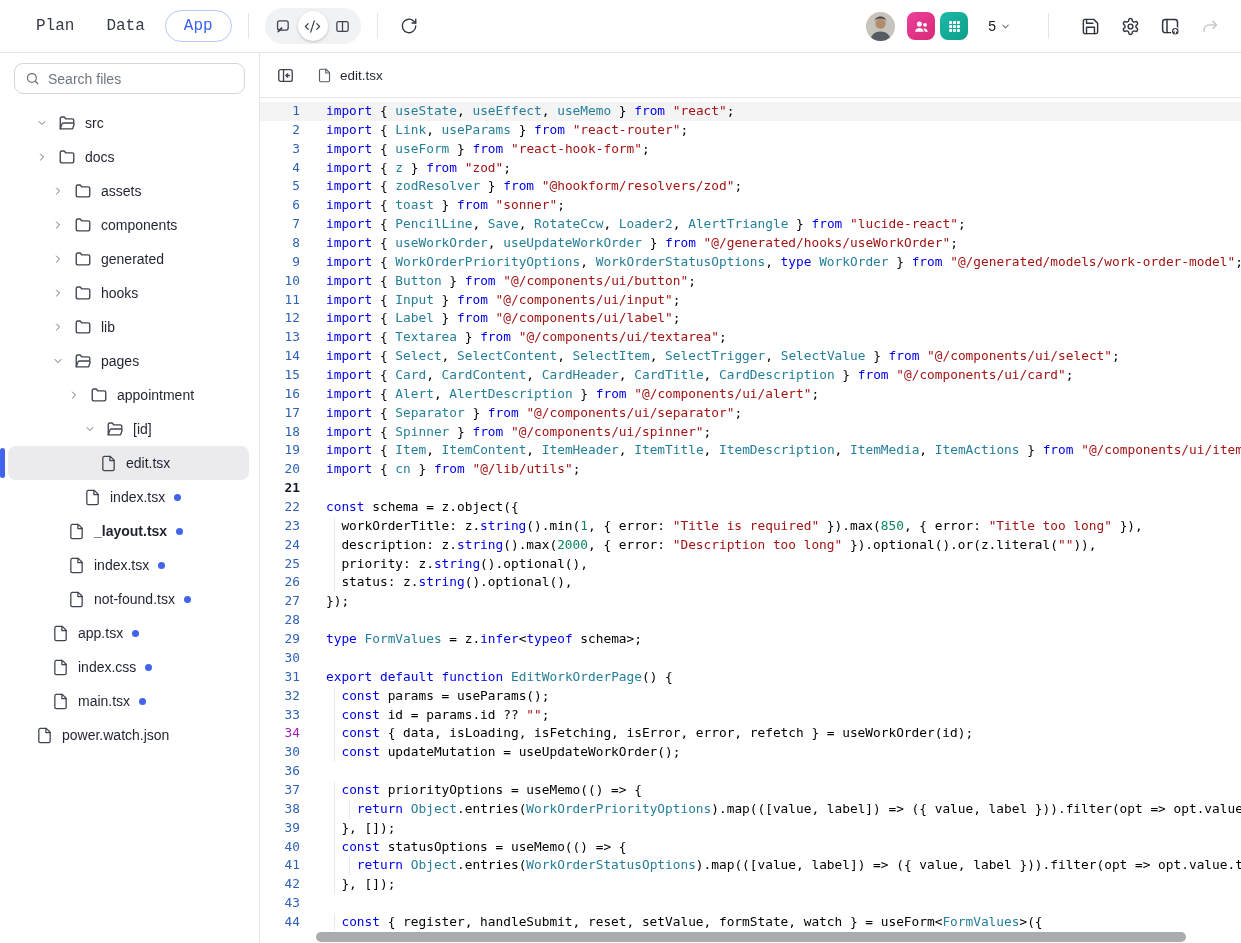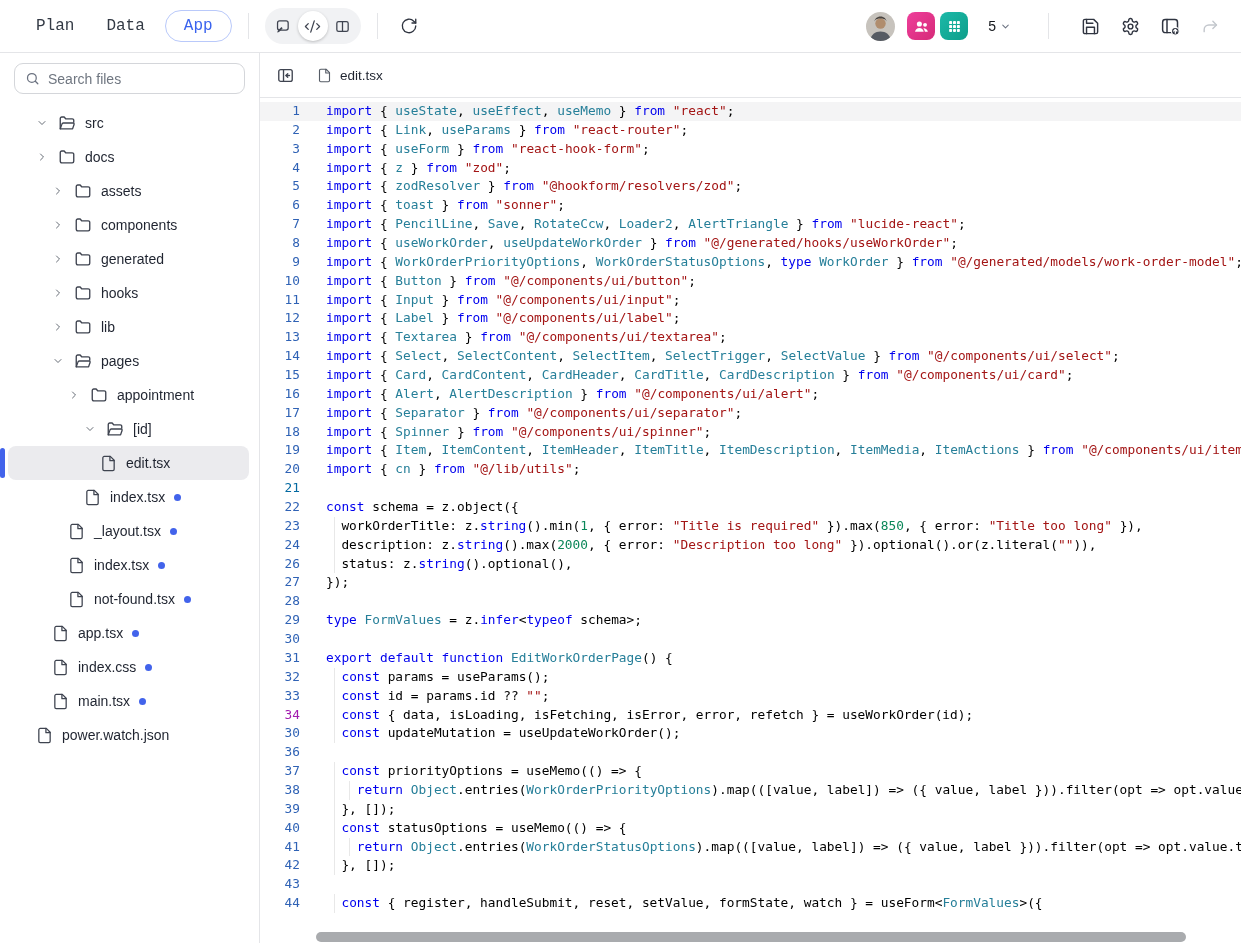--- a/index.html
+++ b/index.html
@@ -369,21 +369,21 @@
           <div class="tree-row" style="padding-left: 76px;">
             <span class="ficon">
               <svg width="17" height="17" viewBox="0 0 24 24" fill="none" stroke="currentColor" stroke-width="1.8" stroke-linecap="round" stroke-linejoin="round">
                 <path d="M14.5 2H6a2 2 0 0 0-2 2v16a2 2 0 0 0 2 2h12a2 2 0 0 0 2-2V7.5L14.5 2z"></path>
                 <path d="M14 2v6h6"></path>
               </svg>
             </span>
             <span class="tlabel">index.tsx</span>
             <span class="dot"></span>
           </div>
-          <div class="tree-row" style="padding-left: 60px;">
+          <div class="tree-row" style="padding-left: 60px; font-weight: bold;">
             <span class="ficon">
               <svg width="17" height="17" viewBox="0 0 24 24" fill="none" stroke="currentColor" stroke-width="1.8" stroke-linecap="round" stroke-linejoin="round">
                 <path d="M14.5 2H6a2 2 0 0 0-2 2v16a2 2 0 0 0 2 2h12a2 2 0 0 0 2-2V7.5L14.5 2z"></path>
                 <path d="M14 2v6h6"></path>
               </svg>
             </span>
             <span class="tlabel">_layout.tsx</span>
             <span class="dot"></span>
           </div>
           <div class="tree-row" style="padding-left: 60px;">
@@ -485,24 +485,25 @@
             <div class="code-line"><span class="ln" style="color: rgb(47, 98, 181);">11</span><span class="lc"><span style="color: rgb(0, 0, 238);">import</span><span style="color: rgb(0, 0, 0);"> { </span><span style="color: rgb(38, 127, 153);">Input</span><span style="color: rgb(0, 0, 0);"> } </span><span style="color: rgb(0, 0, 238);">from</span><span style="color: rgb(0, 0, 0);"> </span><span style="color: rgb(163, 21, 21);">"@/components/ui/input"</span><span style="color: rgb(0, 0, 0);">;</span></span></div>
             <div class="code-line"><span class="ln" style="color: rgb(47, 98, 181);">12</span><span class="lc"><span style="color: rgb(0, 0, 238);">import</span><span style="color: rgb(0, 0, 0);"> { </span><span style="color: rgb(38, 127, 153);">Label</span><span style="color: rgb(0, 0, 0);"> } </span><span style="color: rgb(0, 0, 238);">from</span><span style="color: rgb(0, 0, 0);"> </span><span style="color: rgb(163, 21, 21);">"@/components/ui/label"</span><span style="color: rgb(0, 0, 0);">;</span></span></div>
             <div class="code-line"><span class="ln" style="color: rgb(47, 98, 181);">13</span><span class="lc"><span style="color: rgb(0, 0, 238);">import</span><span style="color: rgb(0, 0, 0);"> { </span><span style="color: rgb(38, 127, 153);">Textarea</span><span style="color: rgb(0, 0, 0);"> } </span><span style="color: rgb(0, 0, 238);">from</span><span style="color: rgb(0, 0, 0);"> </span><span style="color: rgb(163, 21, 21);">"@/components/ui/textarea"</span><span style="color: rgb(0, 0, 0);">;</span></span></div>
             <div class="code-line"><span class="ln" style="color: rgb(47, 98, 181);">14</span><span class="lc"><span style="color: rgb(0, 0, 238);">import</span><span style="color: rgb(0, 0, 0);"> { </span><span style="color: rgb(38, 127, 153);">Select</span><span style="color: rgb(0, 0, 0);">, </span><span style="color: rgb(38, 127, 153);">SelectContent</span><span style="color: rgb(0, 0, 0);">, </span><span style="color: rgb(38, 127, 153);">SelectItem</span><span style="color: rgb(0, 0, 0);">, </span><span style="color: rgb(38, 127, 153);">SelectTrigger</span><span style="color: rgb(0, 0, 0);">, </span><span style="color: rgb(38, 127, 153);">SelectValue</span><span style="color: rgb(0, 0, 0);"> } </span><span style="color: rgb(0, 0, 238);">from</span><span style="color: rgb(0, 0, 0);"> </span><span style="color: rgb(163, 21, 21);">"@/components/ui/select"</span><span style="color: rgb(0, 0, 0);">;</span></span></div>
             <div class="code-line"><span class="ln" style="color: rgb(47, 98, 181);">15</span><span class="lc"><span style="color: rgb(0, 0, 238);">import</span><span style="color: rgb(0, 0, 0);"> { </span><span style="color: rgb(38, 127, 153);">Card</span><span style="color: rgb(0, 0, 0);">, </span><span style="color: rgb(38, 127, 153);">CardContent</span><span style="color: rgb(0, 0, 0);">, </span><span style="color: rgb(38, 127, 153);">CardHeader</span><span style="color: rgb(0, 0, 0);">, </span><span style="color: rgb(38, 127, 153);">CardTitle</span><span style="color: rgb(0, 0, 0);">, </span><span style="color: rgb(38, 127, 153);">CardDescription</span><span style="color: rgb(0, 0, 0);"> } </span><span style="color: rgb(0, 0, 238);">from</span><span style="color: rgb(0, 0, 0);"> </span><span style="color: rgb(163, 21, 21);">"@/components/ui/card"</span><span style="color: rgb(0, 0, 0);">;</span></span></div>
             <div class="code-line"><span class="ln" style="color: rgb(47, 98, 181);">16</span><span class="lc"><span style="color: rgb(0, 0, 238);">import</span><span style="color: rgb(0, 0, 0);"> { </span><span style="color: rgb(38, 127, 153);">Alert</span><span style="color: rgb(0, 0, 0);">, </span><span style="color: rgb(38, 127, 153);">AlertDescription</span><span style="color: rgb(0, 0, 0);"> } </span><span style="color: rgb(0, 0, 238);">from</span><span style="color: rgb(0, 0, 0);"> </span><span style="color: rgb(163, 21, 21);">"@/components/ui/alert"</span><span style="color: rgb(0, 0, 0);">;</span></span></div>
             <div class="code-line"><span class="ln" style="color: rgb(47, 98, 181);">17</span><span class="lc"><span style="color: rgb(0, 0, 238);">import</span><span style="color: rgb(0, 0, 0);"> { </span><span style="color: rgb(38, 127, 153);">Separator</span><span style="color: rgb(0, 0, 0);"> } </span><span style="color: rgb(0, 0, 238);">from</span><span style="color: rgb(0, 0, 0);"> </span><span style="color: rgb(163, 21, 21);">"@/components/ui/separator"</span><span style="color: rgb(0, 0, 0);">;</span></span></div>
             <div class="code-line"><span class="ln" style="color: rgb(47, 98, 181);">18</span><span class="lc"><span style="color: rgb(0, 0, 238);">import</span><span style="color: rgb(0, 0, 0);"> { </span><span style="color: rgb(38, 127, 153);">Spinner</span><span style="color: rgb(0, 0, 0);"> } </span><span style="color: rgb(0, 0, 238);">from</span><span style="color: rgb(0, 0, 0);"> </span><span style="color: rgb(163, 21, 21);">"@/components/ui/spinner"</span><span style="color: rgb(0, 0, 0);">;</span></span></div>
             <div class="code-line"><span class="ln" style="color: rgb(47, 98, 181);">19</span><span class="lc"><span style="color: rgb(0, 0, 238);">import</span><span style="color: rgb(0, 0, 0);"> { </span><span style="color: rgb(38, 127, 153);">Item</span><span style="color: rgb(0, 0, 0);">, </span><span style="color: rgb(38, 127, 153);">ItemContent</span><span style="color: rgb(0, 0, 0);">, </span><span style="color: rgb(38, 127, 153);">ItemHeader</span><span style="color: rgb(0, 0, 0);">, </span><span style="color: rgb(38, 127, 153);">ItemTitle</span><span style="color: rgb(0, 0, 0);">, </span><span style="color: rgb(38, 127, 153);">ItemDescription</span><span style="color: rgb(0, 0, 0);">, </span><span style="color: rgb(38, 127, 153);">ItemMedia</span><span style="color: rgb(0, 0, 0);">, </span><span style="color: rgb(38, 127, 153);">ItemActions</span><span style="color: rgb(0, 0, 0);"> } </span><span style="color: rgb(0, 0, 238);">from</span><span style="color: rgb(0, 0, 0);"> </span><span style="color: rgb(163, 21, 21);">"@/components/ui/item"</span></span></div>
             <div class="code-line"><span class="ln" style="color: rgb(47, 98, 181);">20</span><span class="lc"><span style="color: rgb(0, 0, 238);">import</span><span style="color: rgb(0, 0, 0);"> { </span><span style="color: rgb(38, 127, 153);">cn</span><span style="color: rgb(0, 0, 0);"> } </span><span style="color: rgb(0, 0, 238);">from</span><span style="color: rgb(0, 0, 0);"> </span><span style="color: rgb(163, 21, 21);">"@/lib/utils"</span><span style="color: rgb(0, 0, 0);">;</span></span></div>
-            <div class="code-line"><span class="ln" style="color: #0369a1;">21</span><span class="lc"></span></div>
+            <div class="code-line"><span class="ln" style="color: #0f172a; font-weight: bold;">21</span><span class="lc"></span></div>
             <div class="code-line"><span class="ln" style="color: rgb(47, 98, 181);">22</span><span class="lc"><span style="color: rgb(0, 0, 238);">const</span><span style="color: rgb(0, 0, 0);"> schema = z.object({</span></span></div>
             <div class="code-line"><span class="ln" style="color: rgb(47, 98, 181);">23</span><span class="lc g1"><span style="color: rgb(0, 0, 0);">  workOrderTitle: z.</span><span style="color: rgb(0, 0, 238);">string</span><span style="color: rgb(0, 0, 0);">().min(</span><span style="color: rgb(9, 134, 88);">1</span><span style="color: rgb(0, 0, 0);">, { error: </span><span style="color: rgb(163, 21, 21);">"Title is required"</span><span style="color: rgb(0, 0, 0);"> }).max(</span><span style="color: rgb(9, 134, 88);">850</span><span style="color: rgb(0, 0, 0);">, { error: </span><span style="color: rgb(163, 21, 21);">"Title too long"</span><span style="color: rgb(0, 0, 0);"> }),</span></span></div>
             <div class="code-line"><span class="ln" style="color: rgb(47, 98, 181);">24</span><span class="lc g1"><span style="color: rgb(0, 0, 0);">  description: z.</span><span style="color: rgb(0, 0, 238);">string</span><span style="color: rgb(0, 0, 0);">().max(</span><span style="color: rgb(9, 134, 88);">2000</span><span style="color: rgb(0, 0, 0);">, { error: </span><span style="color: rgb(163, 21, 21);">"Description too long"</span><span style="color: rgb(0, 0, 0);"> }).optional().or(z.literal(</span><span style="color: rgb(163, 21, 21);">""</span><span style="color: rgb(0, 0, 0);">)),</span></span></div>
+            <div class="code-line"><span class="ln" style="color: rgb(47, 98, 181);">25</span><span class="lc g1"><span style="color: rgb(0, 0, 0);">  priority: z.</span><span style="color: rgb(0, 0, 238);">string</span><span style="color: rgb(0, 0, 0);">().optional(),</span></span></div>
             <div class="code-line"><span class="ln" style="color: rgb(47, 98, 181);">26</span><span class="lc g1"><span style="color: rgb(0, 0, 0);">  status: z.</span><span style="color: rgb(0, 0, 238);">string</span><span style="color: rgb(0, 0, 0);">().optional(),</span></span></div>
             <div class="code-line"><span class="ln" style="color: rgb(47, 98, 181);">27</span><span class="lc"><span style="color: rgb(0, 0, 0);">});</span></span></div>
             <div class="code-line"><span class="ln" style="color: rgb(47, 98, 181);">28</span><span class="lc"></span></div>
             <div class="code-line"><span class="ln" style="color: rgb(47, 98, 181);">29</span><span class="lc"><span style="color: rgb(0, 0, 238);">type</span><span style="color: rgb(0, 0, 0);"> </span><span style="color: rgb(38, 127, 153);">FormValues</span><span style="color: rgb(0, 0, 0);"> = z.</span><span style="color: rgb(0, 0, 238);">infer</span><span style="color: rgb(0, 0, 0);">&lt;</span><span style="color: rgb(0, 0, 238);">typeof</span><span style="color: rgb(0, 0, 0);"> schema&gt;;</span></span></div>
             <div class="code-line"><span class="ln" style="color: rgb(47, 98, 181);">30</span><span class="lc"></span></div>
             <div class="code-line"><span class="ln" style="color: rgb(47, 98, 181);">31</span><span class="lc"><span style="color: rgb(0, 0, 238);">export</span><span style="color: rgb(0, 0, 0);"> </span><span style="color: rgb(0, 0, 238);">default</span><span style="color: rgb(0, 0, 0);"> </span><span style="color: rgb(0, 0, 238);">function</span><span style="color: rgb(0, 0, 0);"> </span><span style="color: rgb(38, 127, 153);">EditWorkOrderPage</span><span style="color: rgb(0, 0, 0);">() {</span></span></div>
             <div class="code-line"><span class="ln" style="color: rgb(47, 98, 181);">32</span><span class="lc g1"><span style="color: rgb(0, 0, 0);">  </span><span style="color: rgb(0, 0, 238);">const</span><span style="color: rgb(0, 0, 0);"> params = useParams();</span></span></div>
             <div class="code-line"><span class="ln" style="color: rgb(47, 98, 181);">33</span><span class="lc g1"><span style="color: rgb(0, 0, 0);">  </span><span style="color: rgb(0, 0, 238);">const</span><span style="color: rgb(0, 0, 0);"> id = params.id ?? </span><span style="color: rgb(163, 21, 21);">""</span><span style="color: rgb(0, 0, 0);">;</span></span></div>
             <div class="code-line"><span class="ln" style="color: #a21caf;">34</span><span class="lc g1"><span style="color: rgb(0, 0, 0);">  </span><span style="color: rgb(0, 0, 238);">const</span><span style="color: rgb(0, 0, 0);"> { data, isLoading, isFetching, isError, error, refetch } = useWorkOrder(id);</span></span></div>
             <div class="code-line"><span class="ln" style="color: rgb(47, 98, 181);">30</span><span class="lc g1"><span style="color: rgb(0, 0, 0);">  </span><span style="color: rgb(0, 0, 238);">const</span><span style="color: rgb(0, 0, 0);"> updateMutation = useUpdateWorkOrder();</span></span></div>

